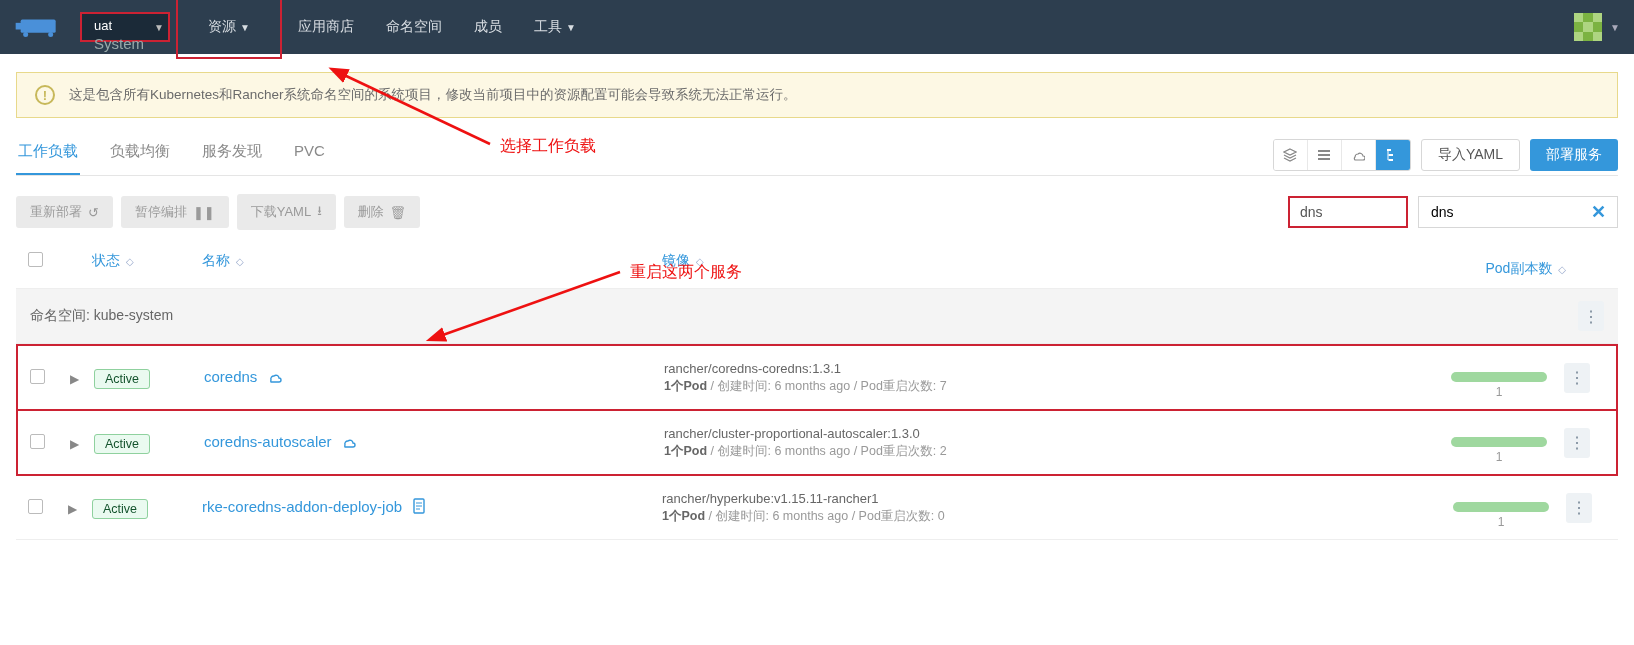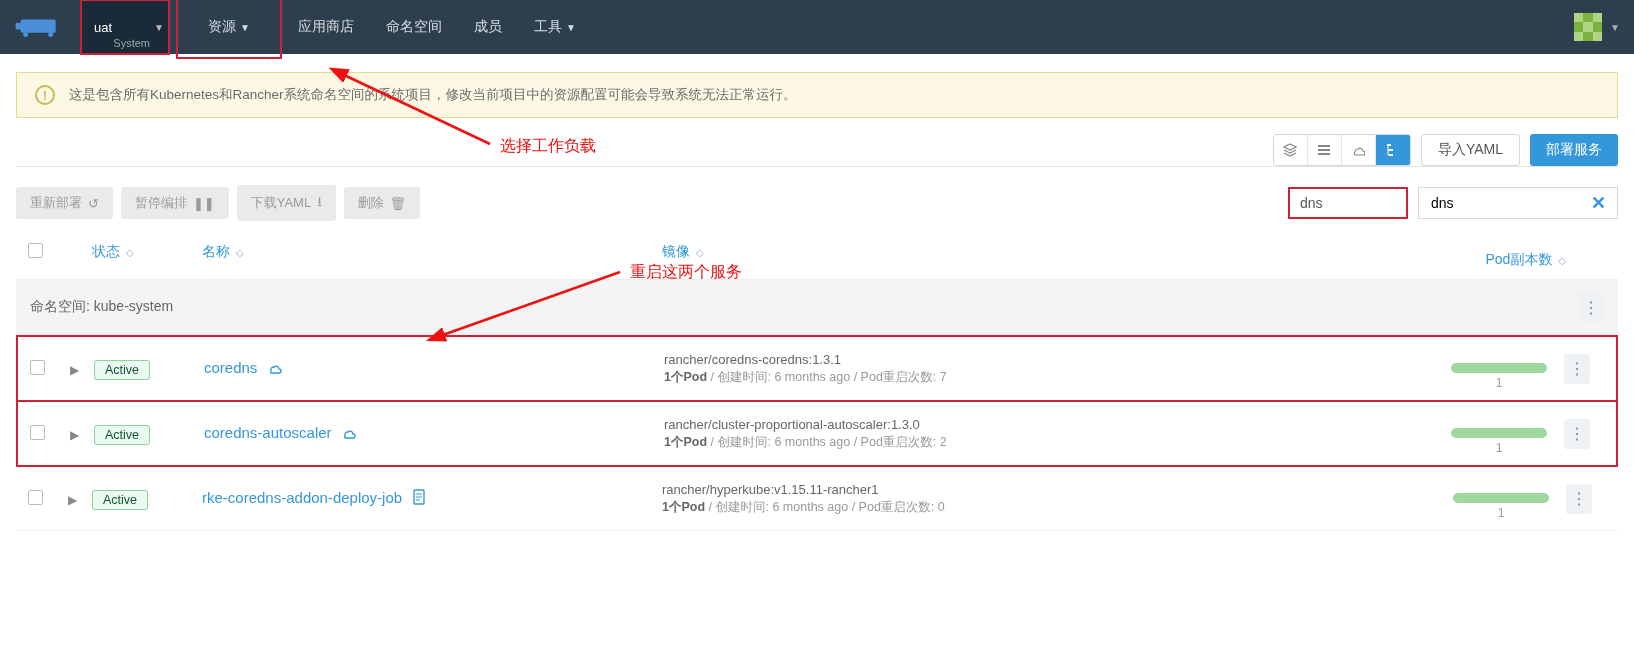--- a/index.html
+++ b/index.html
@@ -2,23 +2,23 @@
 <html><head>
 <meta charset="utf-8">
 <style>
 * { box-sizing: border-box; margin: 0; padding: 0; }
 body { font-family: -apple-system, BlinkMacSystemFont, "Segoe UI", Helvetica, Arial, sans-serif; font-size: 14px; color: #454545; background: #fff; }
 
 
 .topnav { background: #2d3e4f; height: 54px; display: flex; align-items: center; padding: 0 14px; }
 .logo { width: 60px; height: 40px; display: flex; align-items: center; }
 .logo svg { width: 50px; height: 30px; }
-.env-dropdown { background: #1b2a38; color: #fff; padding: 20px 18px 4px 12px; margin-left: 6px; border: 2px solid #c23; position: relative; min-width: 90px; height: 56px; display: flex; flex-direction: column; justify-content: center; }
+.env-dropdown { background: #1b2a38; color: #fff; padding: 20px 18px 4px 12px; margin-left: 6px; border: 2px solid #c23; position: relative; min-width: 90px; height: 30px; display: flex; flex-direction: column; justify-content: center; }
 .env-dropdown .env-main { font-size: 13px; line-height: 1; }
-.env-dropdown .env-sub { font-size: 11px; color: #9aa; line-height: 1; margin-top: 4px; text-align: right;}
+.env-dropdown .env-sub { font-size: 15px; color: #9aa; line-height: 1; margin-top: 4px; text-align: left;}
 .env-caret { position: absolute; right: 4px; top: 50%; transform: translateY(-50%); color: #bbb; font-size: 10px; }
 .nav-items { display: flex; align-items: center; margin-left: 6px; }
 .nav-item { color: #d8dde2; padding: 0 16px; height: 54px; display: flex; align-items: center; cursor: pointer; font-size: 14px; }
 .nav-item.boxed { border: 2px solid #c23; height: 63px; padding: 0 30px; }
 .nav-item .caret { margin-left: 4px; font-size: 10px; }
 .nav-spacer { flex: 1; }
 .user-block { display: flex; align-items: center; gap: 8px; }
 .user-avatar { width: 28px; height: 28px; background: #7cb342; display: grid; grid-template-columns: repeat(3,1fr); grid-template-rows: repeat(3,1fr); }
 .user-avatar span { background: #aed581; }
 .user-caret { color: #aab; font-size: 10px; }
@@ -149,20 +149,26 @@
     <line x1="160" y1="78" x2="12" y2="8" stroke="#e11" stroke-width="2.5" marker-end="url(#ah1)"></line>
   </svg>
   <div class="anno" style="left:500px; top:64px;"><span class="anno-text">选择工作负载</span></div>
 
   <div class="banner">
     <div class="banner-icon">!</div>
     <span>这是包含所有Kubernetes和Rancher系统命名空间的系统项目，修改当前项目中的资源配置可能会导致系统无法正常运行。</span>
   </div>
 
   <div class="tabrow">
+    <div class="tabs">
+      <div class="tab active"><span>工作负载</span></div>
+      <div class="tab"><span>负载均衡</span></div>
+      <div class="tab"><span>服务发现</span></div>
+      <div class="tab"><span>PVC</span></div>
+    </div>
     <div class="tab-right">
       <div class="view-toggles">
         <div class="vtog">
             <svg width="14" height="14" viewBox="0 0 14 14">
               <path d="M7 1l6 3-6 3-6-3z M1 7l6 3 6-3 M1 10l6 3 6-3" fill="none" stroke="currentColor" stroke-width="1.2"></path>
             </svg>
           </div>
         <div class="vtog">
             <svg width="14" height="14" viewBox="0 0 14 14">
               <rect x="1" y="2" width="12" height="2" fill="currentColor"></rect>

